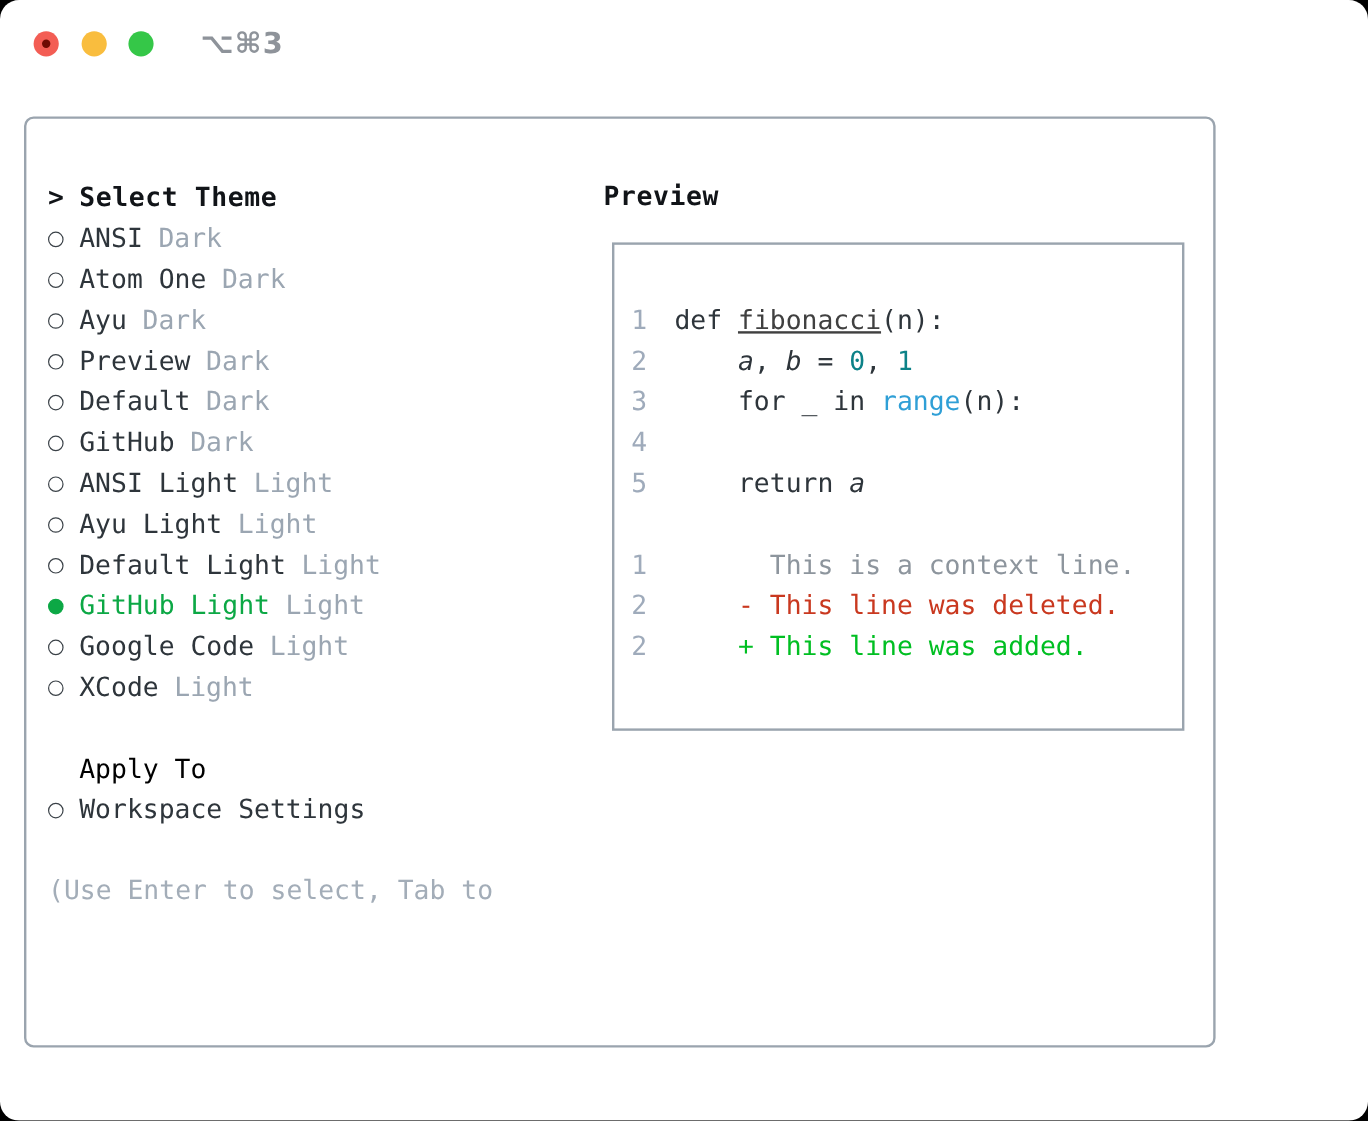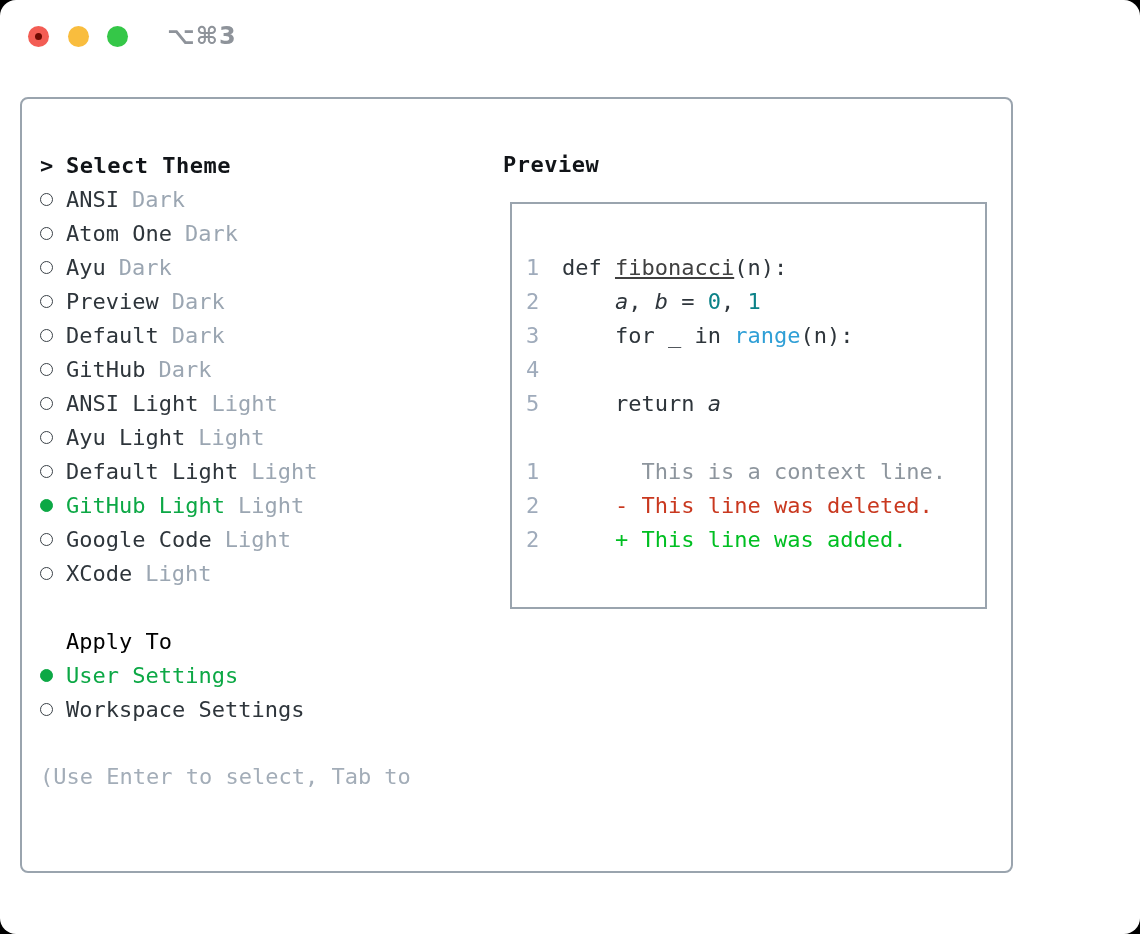--- a/index.html
+++ b/index.html
@@ -140,24 +140,20 @@
           <span class="bullet"></span>
           <span class="label">XCode</span>
           <span class="t-tag">Light</span>
         </div>
 
         <div class="blank-row"></div>
 
         <div class="row">
           <span class="label subheader indent">Apply To</span>
         </div>
-        <div class="row theme-row selected">
-          <span class="bullet"></span>
-          <span class="label">User Settings</span>
-        </div>
         <div class="row theme-row">
           <span class="bullet"></span>
           <span class="label">Workspace Settings</span>
         </div>
 
         <div class="blank-row"></div>
 
         <div class="hint">(Use Enter to select, Tab to</div>
       </div>
 

